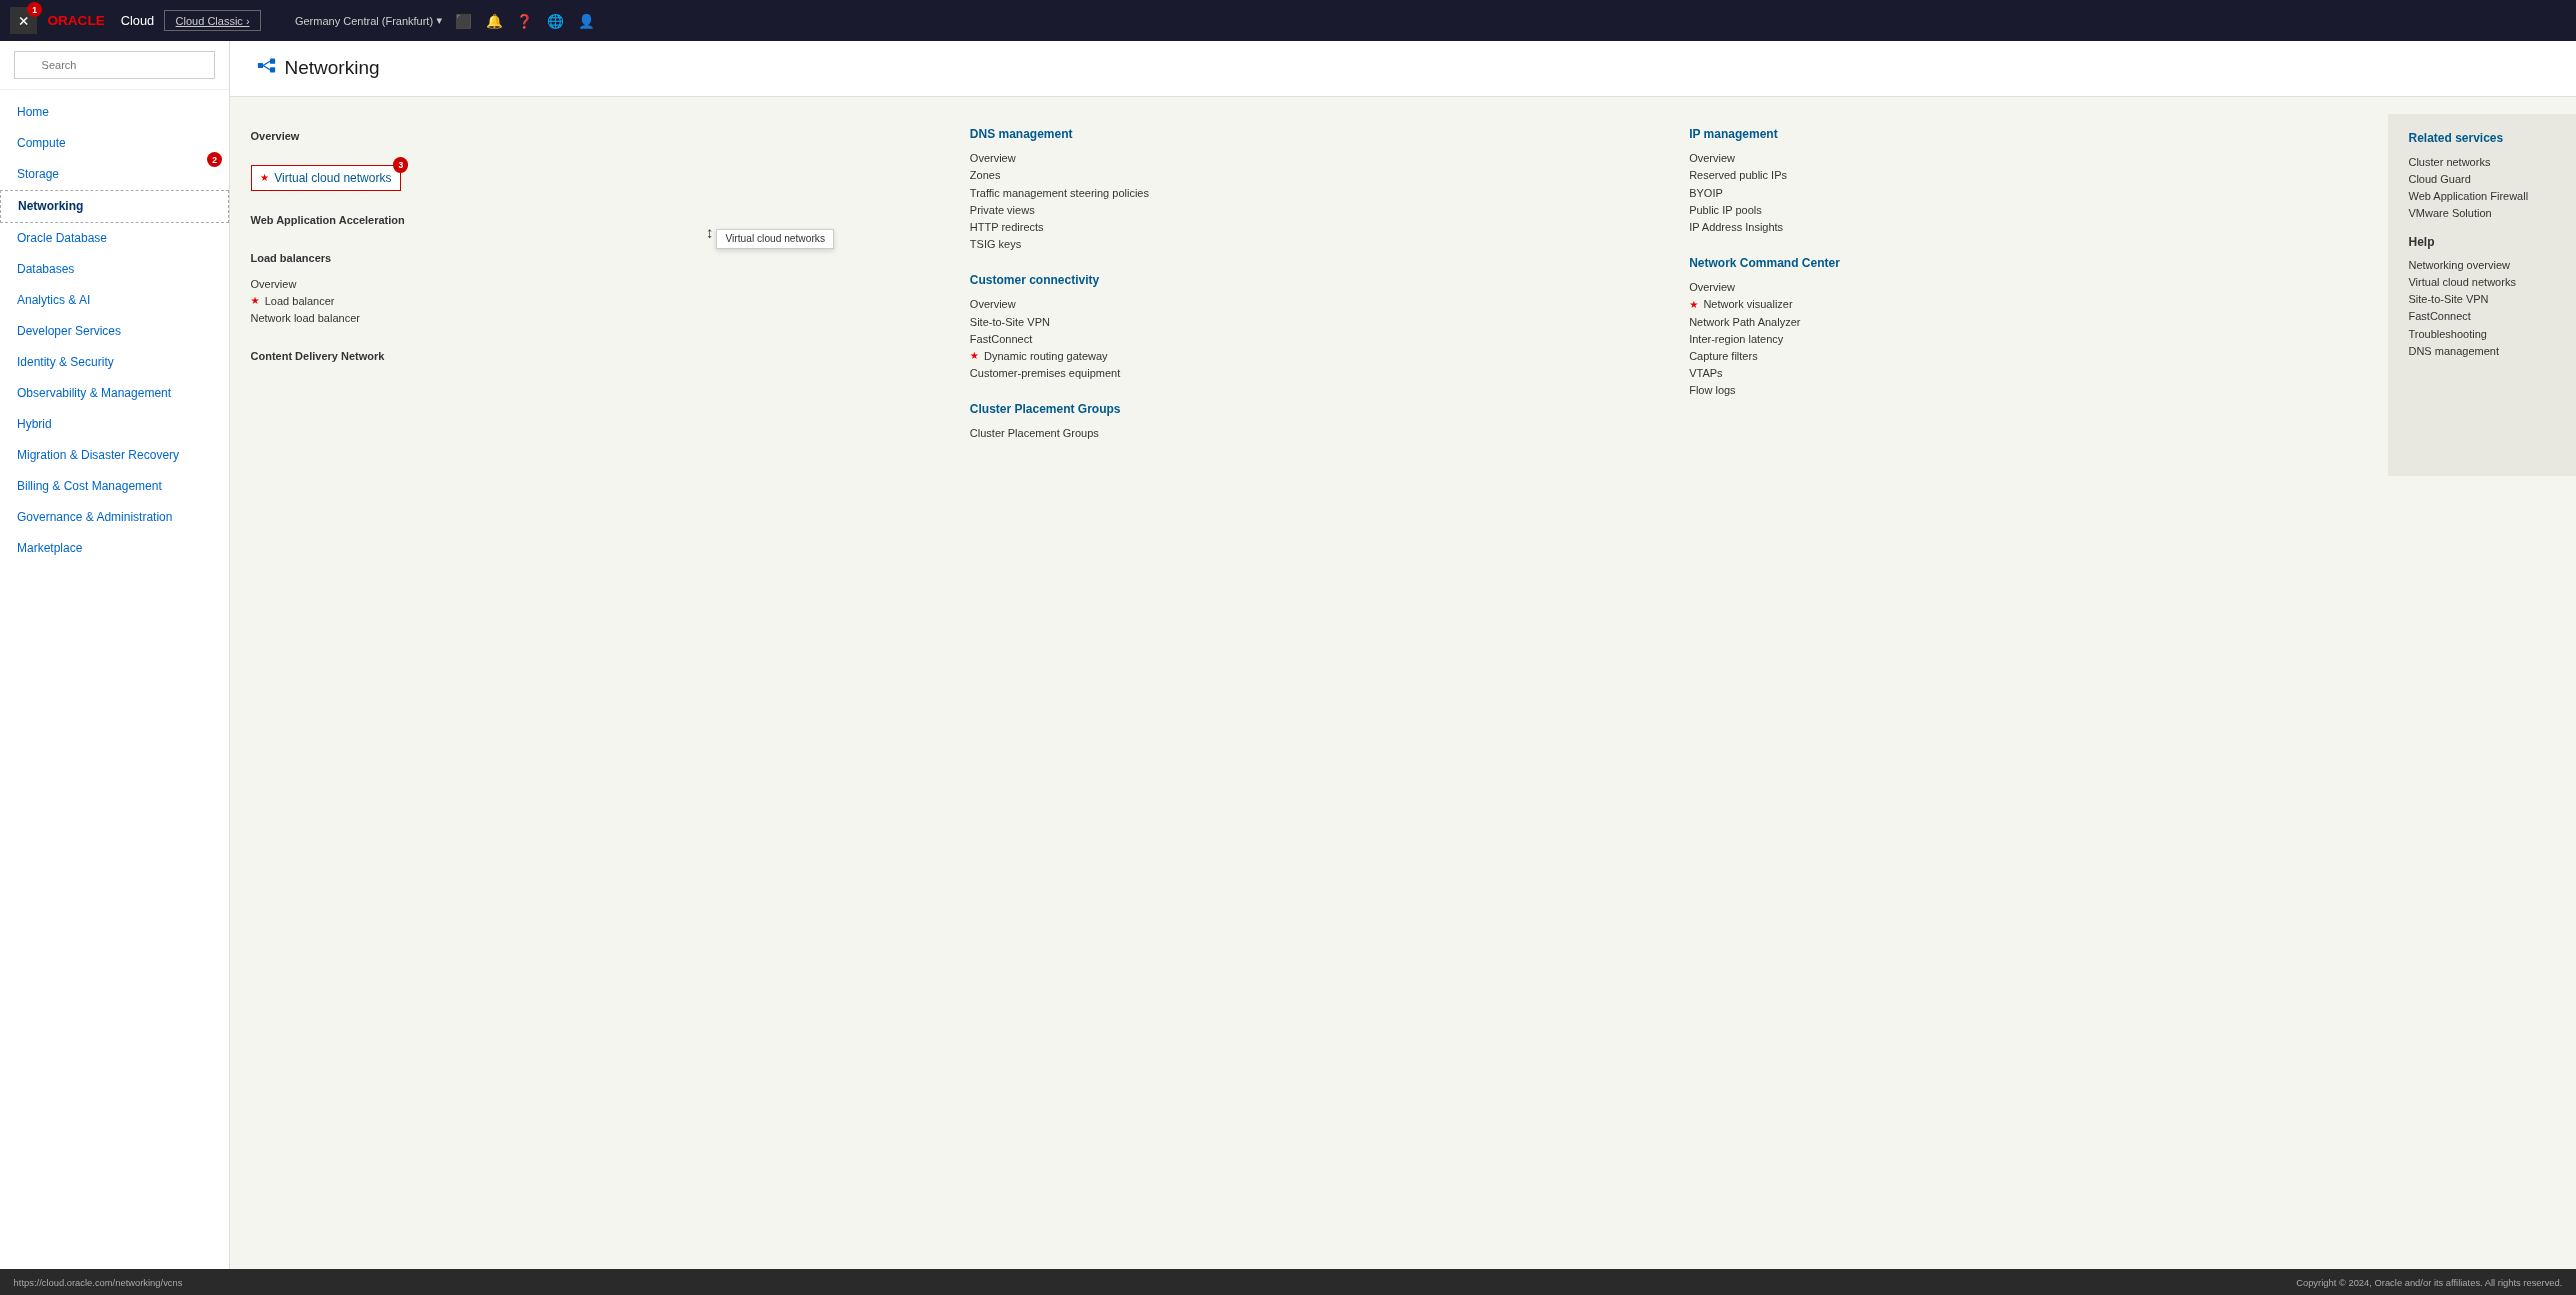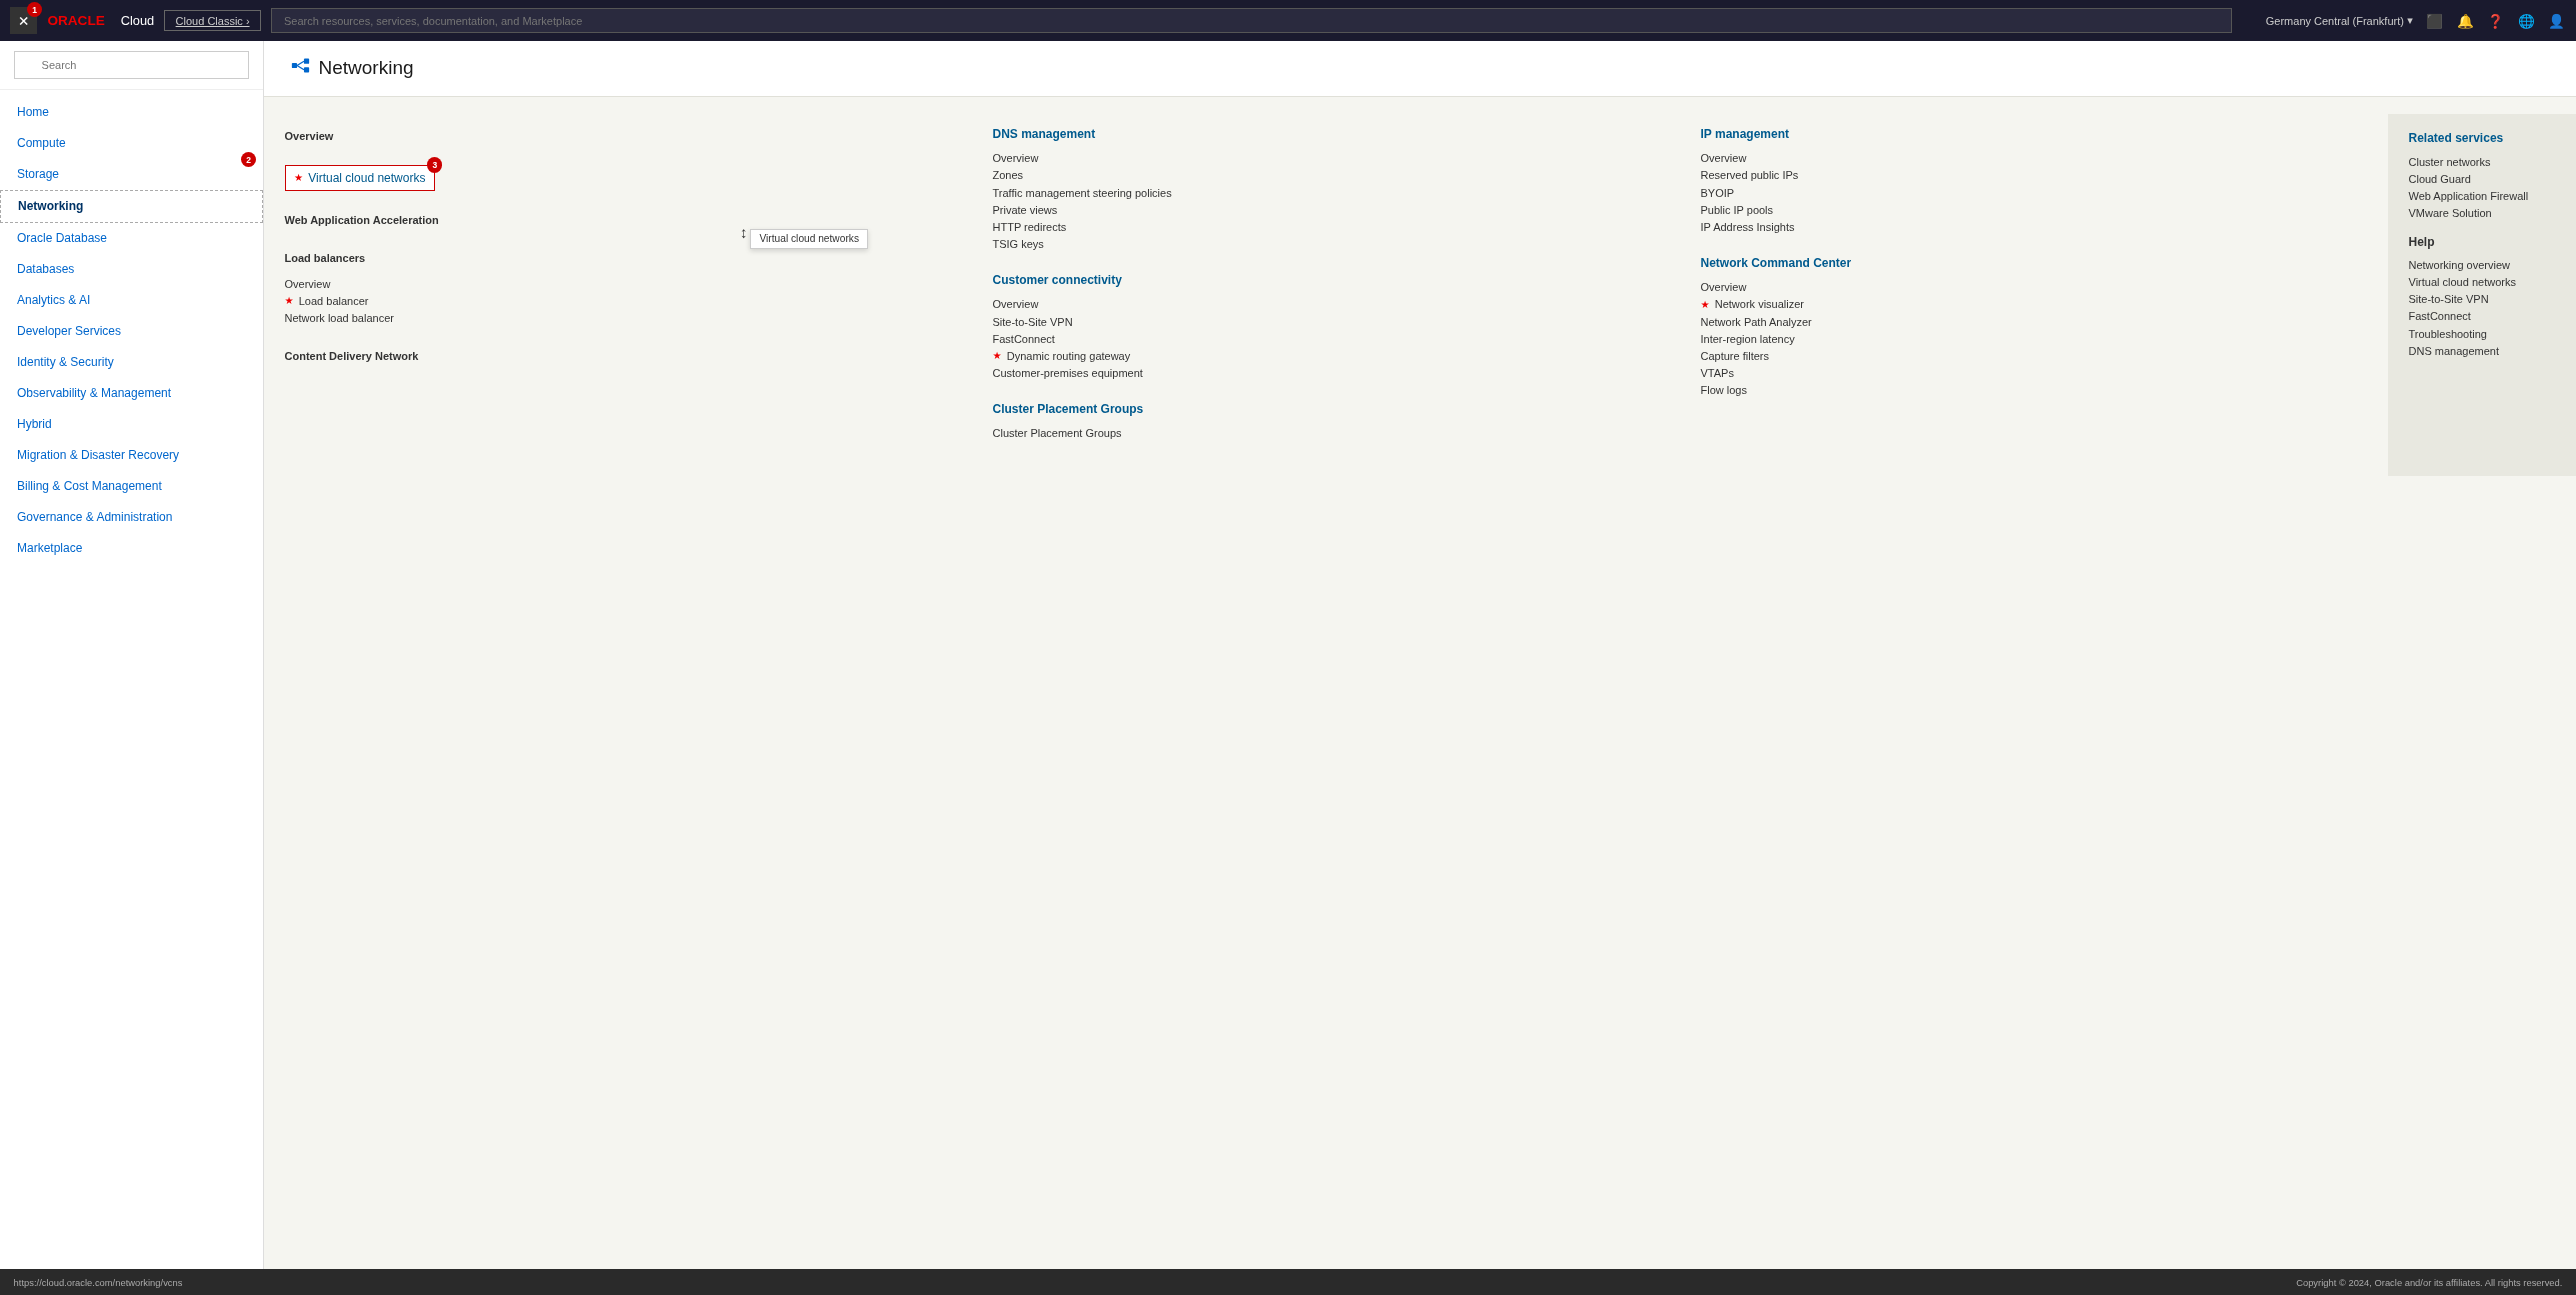--- a/index.html
+++ b/index.html
@@ -72,21 +72,21 @@
     }
 
     
     .main-layout {
       display: flex;
       height: calc(100vh - 41px - 25.6px);
     }
 
     
     .sidebar {
-      width: 264px;
+      width: 230px;
       background: #fff;
       border-right: 0.9px solid #ddd;
       overflow-y: auto;
       flex-shrink: 0;
     }
     .sidebar-search {
       padding: 10.2px 13.6px;
       border-bottom: 0.9px solid #eee;
     }
     .sidebar-search-input {
@@ -261,21 +261,20 @@
 
   <div class="oracle-logo">
     <span class="oracle-text">ORACLE</span>
     <span class="cloud-text">Cloud</span>
   </div>
 
   <button class="cloud-classic-btn">
     <span>Cloud Classic ›</span>
   </button>
 
-  <input class="search-bar" type="text" placeholder="Search resources, services, documentation, and Marketplace" style="">
 
   <div class="topbar-right">
     <div class="region-selector">
       <span>Germany Central (Frankfurt)</span>
       <span>▾</span>
     </div>
     <span class="topbar-icon">⬛</span>
     <span class="topbar-icon">🔔</span>
     <span class="topbar-icon">❓</span>
     <span class="topbar-icon">🌐</span>

